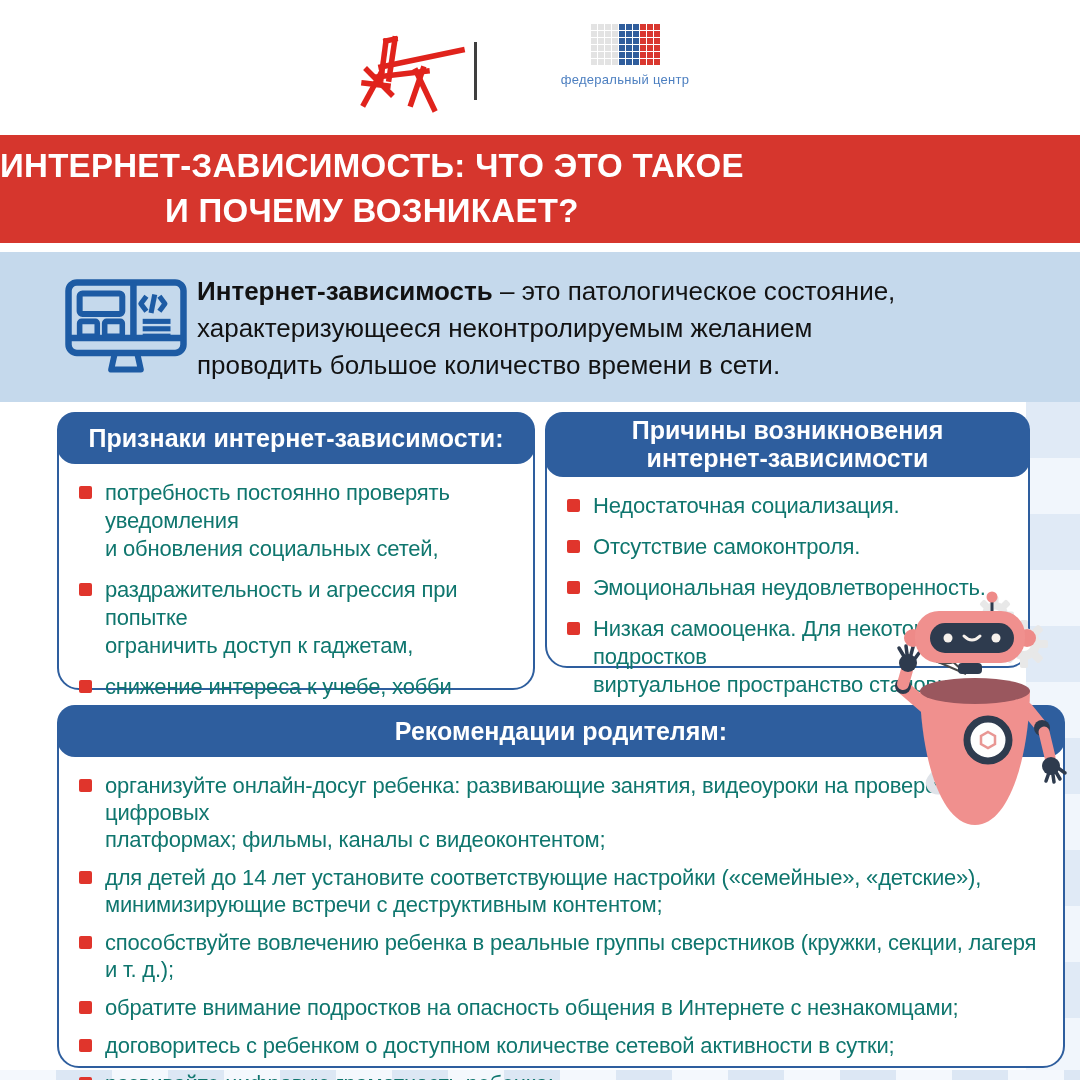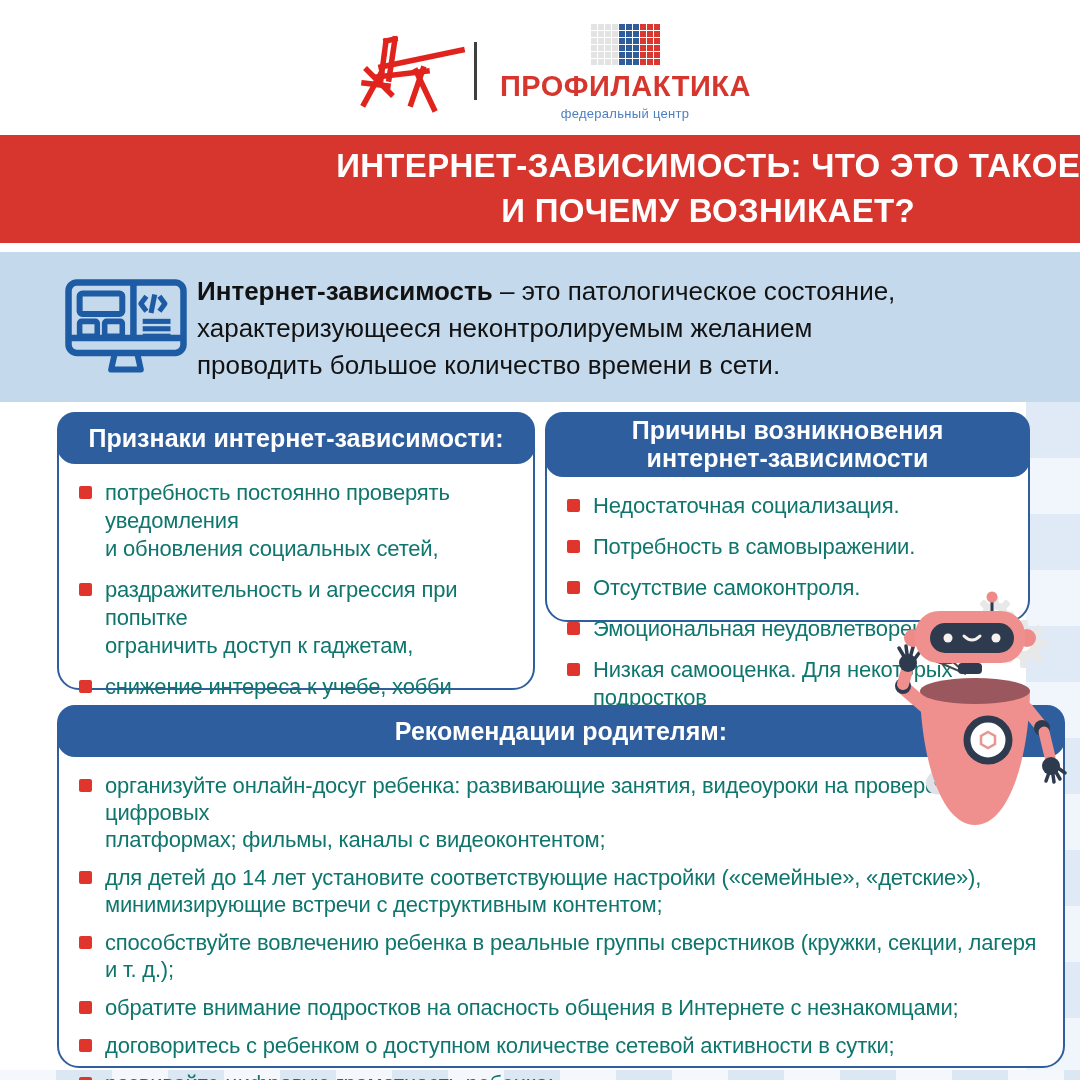--- a/index.html
+++ b/index.html
@@ -26,38 +26,38 @@
     background:
       repeating-linear-gradient(0deg, transparent 0 6px, #ffffff 6px 7px),
       repeating-linear-gradient(90deg, transparent 0 6px, #ffffff 6px 7px),
       linear-gradient(90deg,#e3e3e3 0 27px,#2f5d9c 27px 48px,#d9372f 48px 69px);
   }
   .brand-name{font-size:29px; font-weight:bold; color:#d6362d; letter-spacing:.5px; line-height:1;}
   .brand-sub{font-size:13px; color:#4c7fc0; margin-top:5px; letter-spacing:.3px;}
   
   .banner{
     position:absolute; left:0; top:135px; width:1080px; height:108px; background:#d6362d;
-    display:flex; align-items:center; justify-content:flex-end;
+    display:flex; align-items:center; justify-content:flex-start;
   }
   .banner-title{
     color:#fff; font-weight:800; font-size:33px; line-height:1.35; text-align:center;
     white-space:pre-line; letter-spacing:.3px;
   }
   
   .band{position:absolute; left:0; top:252px; width:1080px; height:150px; background:#c5d9ec;}
   .monitor-icon{position:absolute; left:60px; top:275px; width:132px; height:102px;}
   .definition{
     position:absolute; left:197px; top:273px; width:832px;
     font-size:26px; line-height:37px; color:#121212; white-space:pre-line;
   }
   .definition b{font-weight:bold;}
   
   .card{position:absolute; background:#fff; border:2px solid #2e5e9e; border-radius:22px; box-sizing:border-box;}
   .card-signs{left:57px; top:412px; width:478px; height:278px;}
-  .card-causes{left:545px; top:412px; width:485px; height:210px;}
+  .card-causes{left:545px; top:412px; width:485px; height:256px;}
   .card-recs{left:57px; top:705px; width:1008px; height:363px;}
   .card-header{
     background:#2e5e9e; border-radius:18px; margin:-2px -2px 0 -2px; min-height:52px;
     display:flex; align-items:center; justify-content:center; box-sizing:border-box;
     color:#fff; font-weight:bold; font-size:25px; text-align:center; line-height:1.13;
     padding:4px 12px; white-space:pre-line;
   }
   .card-body{padding:15px 18px 6px 18px;}
   ul.blist{list-style:none; margin:0; padding:0;}
   ul.blist li{display:flex; align-items:flex-start; margin-bottom:13px;}
@@ -85,21 +85,20 @@
       <path d="M22,57 L72,51"></path>
       <path d="M26,53 L9,84"></path>
       <path d="M12,50 L36,74"></path>
       <path d="M9,63 L33,66"></path>
       <path d="M61,51 L79,89"></path>
       <path d="M68,49 L56,84"></path>
     </svg>
     <div class="logo-divider"></div>
     <div class="brand">
       <div class="brand-grid"></div>
-      <div class="brand-name">ПРОФИЛАКТИКА</div>
       <div class="brand-sub">федеральный центр</div>
     </div>
   </div>
 
   <div class="banner">
     <div class="banner-title">ИНТЕРНЕТ-ЗАВИСИМОСТЬ: ЧТО ЭТО ТАКОЕ
 И ПОЧЕМУ ВОЗНИКАЕТ?</div>
   </div>
 
   <div class="band"></div>
@@ -158,24 +157,20 @@
     <div class="card-header">Причины возникновения
 интернет-зависимости</div>
     <div class="card-body">
       <ul class="blist">
         <li>
             <span class="bullet"></span>
             <span class="li-text">Недостаточная социализация.</span>
           </li>
         <li>
             <span class="bullet"></span>
-            <span class="li-text">Потребность в самовыражении.</span>
-          </li>
-        <li>
-            <span class="bullet"></span>
             <span class="li-text">Отсутствие самоконтроля.</span>
           </li>
         <li>
             <span class="bullet"></span>
             <span class="li-text">Эмоциональная неудовлетворенность.</span>
           </li>
         <li>
             <span class="bullet"></span>
             <span class="li-text">Низкая самооценка. Для некоторых подростков
 виртуальное пространство становится</span>

